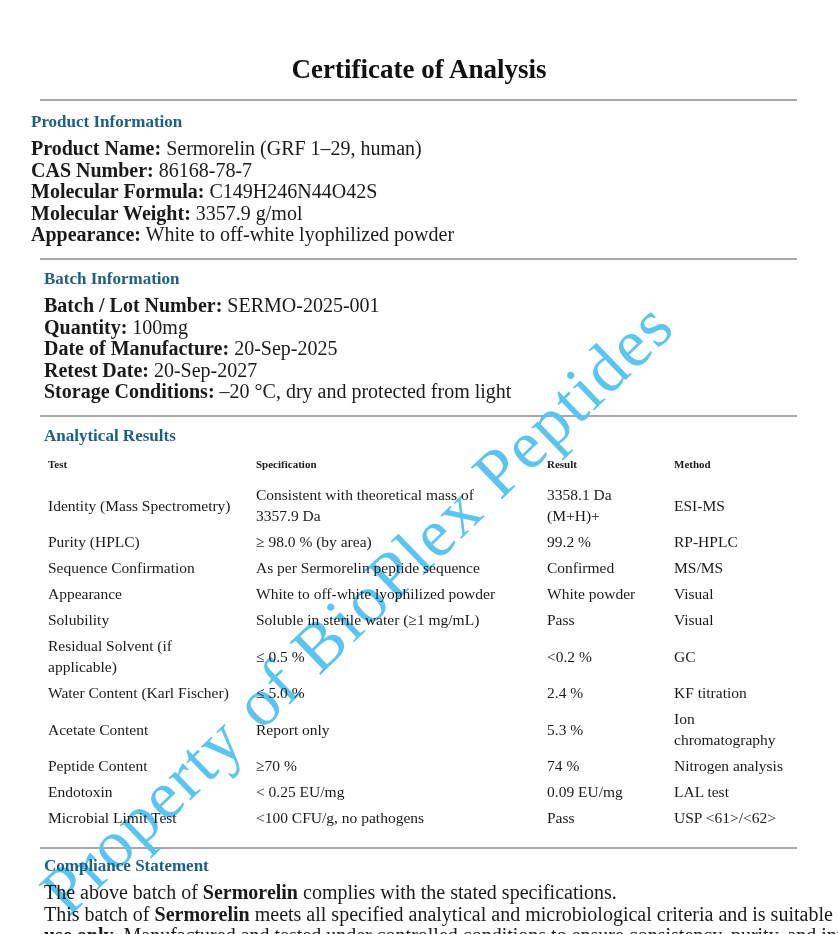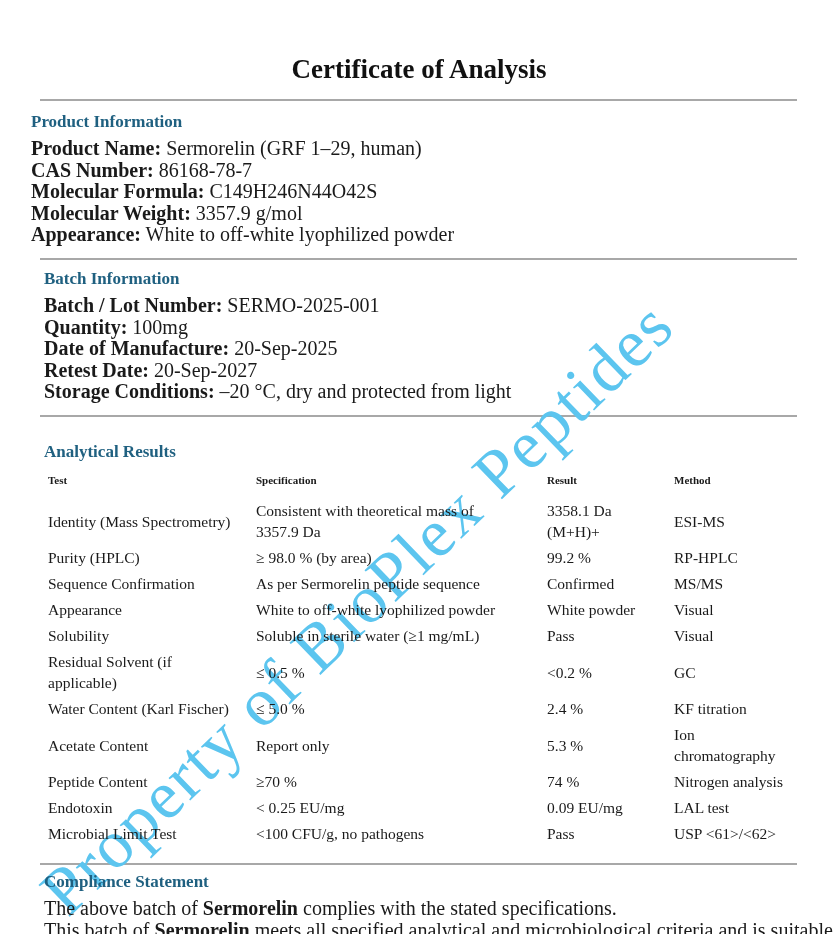--- a/index.html
+++ b/index.html
@@ -41,21 +41,21 @@
   .rule-1 { margin-top:13px; }
   .rule-2 { margin-top:12px; }
   .rule-3 { margin-top:12px; }
   .rule-4 { margin-top:16px; }
   .section {
     position:relative; z-index:2;
     padding:0 41px 0 44px;
   }
   .sec-product    { margin-top:10px;padding-left:31px; }
   .sec-batch      { margin-top:8px; }
-  .sec-analytical { margin-top:24px; }
+  .sec-analytical { margin-top:8px; }
   .sec-compliance { margin-top:6px; }
   .section-heading {
     margin:0 0 5px 0;
     font-size:17px;
     line-height:22px;
     font-weight:bold;
     color:var(--heading,#1f6080);
   }
   .info-line { font-size:20px; line-height:21.6px; }
   .info-line .label { font-weight:bold; }

